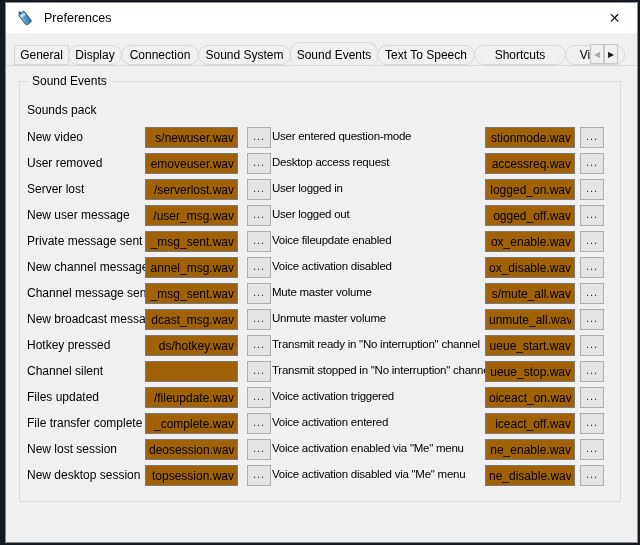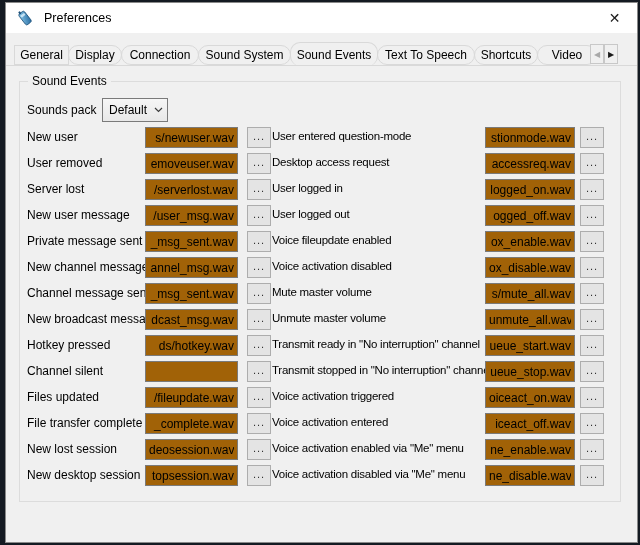--- a/index.html
+++ b/index.html
@@ -144,46 +144,38 @@
     </button>
   </div>
 
   <div class="tabbar">
     <div class="tab" style="width:55px">General</div>
     <div class="tab" style="width:54px">Display</div>
     <div class="tab" style="width:78px">Connection</div>
     <div class="tab" style="width:93px">Sound System</div>
     <div class="tab active" style="width:88px">Sound Events</div>
     <div class="tab" style="width:98px">Text To Speech</div>
-    <div class="tab" style="width:64px">Shortcuts</div>
+    <div class="tab" style="width:92px">Shortcuts</div>
     <div class="tab" style="width:60px">Video</div>
   </div>
 
   <div class="tab-scroll">
     <button class="spin-btn spin-left">◀</button>
     <button class="spin-btn spin-right">▶</button>
   </div>
 
   <div class="pane">
     <div class="groupbox">
       <span class="groupbox-title">Sound Events</span>
 
       <span class="sp-label">Sounds pack</span>
-      <div class="combo">
-        <span class="combo-value">Default</span>
-        <span class="combo-arrow">
-          <svg width="9" height="6" viewBox="0 0 9 6">
-              <polyline points="1,1 4.5,4.5 8,1" fill="none" stroke="#3c3c3c" stroke-width="1.2"></polyline>
-            </svg>
-        </span>
-      </div>
 
       <div class="rows" id="rows">
           <div class="ev-row">
-    <span class="lbl l-lbl">New user</span>
+    <span class="lbl l-lbl">New video</span>
     <input class="field l-field" type="text" value="s/newuser.wav" style="">
     <button class="browse l-browse">...</button>
     <span class="lbl r-lbl">User entered question-mode</span>
     <input class="field r-field" type="text" value="stionmode.wav" style="">
     <button class="browse r-browse">...</button>
   </div>
           <div class="ev-row">
     <span class="lbl l-lbl">User removed</span>
     <input class="field l-field" type="text" value="emoveuser.wav" style="">
     <button class="browse l-browse">...</button>

